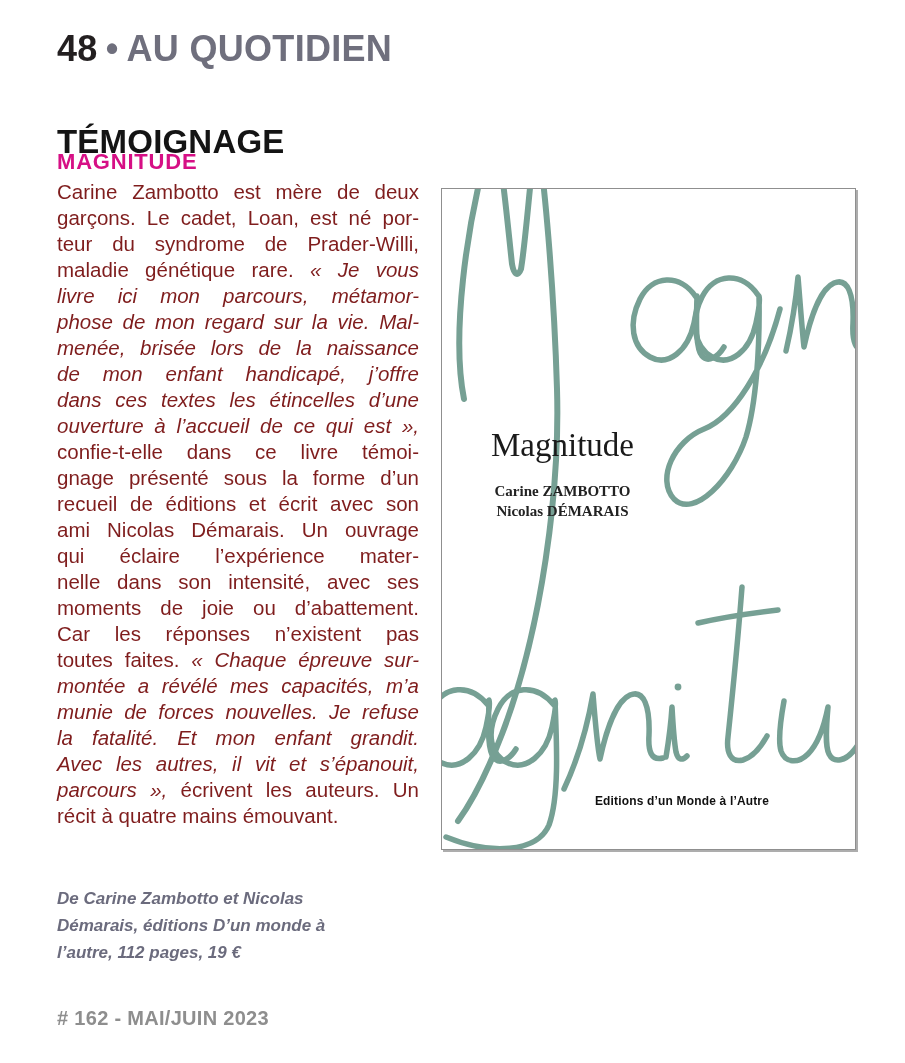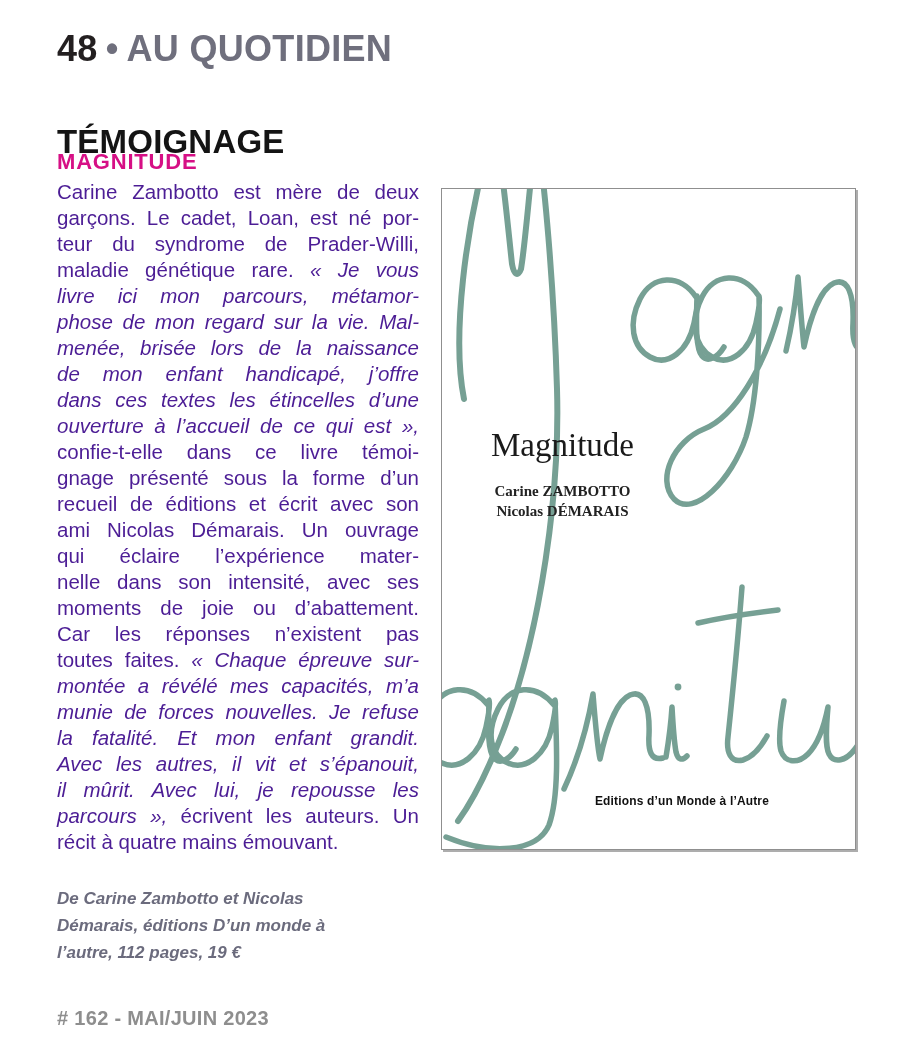--- a/index.html
+++ b/index.html
@@ -10,21 +10,21 @@
   .abs{position:absolute;}
   
   .header{left:57px;top:28px;font-size:36px;font-weight:bold;letter-spacing:0.3px;white-space:nowrap;}
   .header .pgnum{color:#231f20;}
   .header .sep{color:#6f6f7d;padding:0 8px;}
   .header .section{color:#6f6f7d;}
   
   .kicker{left:57px;top:110px;font-size:33px;font-weight:800;color:#141414;letter-spacing:0.2px;margin-top:13px;}
   .art-title{left:57px;top:149px;font-size:22px;font-weight:800;color:#d60f85;letter-spacing:0.8px;}
   
-  .body{left:57px;top:179px;width:362px;font-size:20.5px;line-height:26px;color:#4c1d95;}
+  .body{left:57px;top:179px;width:362px;font-size:20.5px;line-height:26px;color:#7f1d1d;}
   .body-line{text-align:justify;text-align-last:justify;}
   .body-line.last{text-align-last:left;}
   .it{font-style:italic;}
   
   .credit{left:57px;top:885px;width:360px;font-size:17px;line-height:27px;
     font-weight:bold;font-style:italic;color:#6b6b7d;}
   
   .footer{left:57px;top:1007px;font-size:20px;font-weight:bold;color:#8e8e8e;letter-spacing:0.3px;}
   
   .cover{left:441px;top:188px;width:413px;height:660px;background:#fff;
@@ -68,21 +68,20 @@
       <div class="body-line"><span>ami Nicolas Démarais. Un ouvrage</span></div>
       <div class="body-line"><span>qui éclaire l’expérience mater-</span></div>
       <div class="body-line"><span>nelle dans son intensité, avec ses</span></div>
       <div class="body-line"><span>moments de joie ou d’abattement.</span></div>
       <div class="body-line"><span>Car les réponses n’existent pas</span></div>
       <div class="body-line"><span>toutes faites. </span><span class="it">« Chaque épreuve sur-</span></div>
       <div class="body-line"><span class="it">montée a révélé mes capacités, m’a</span></div>
       <div class="body-line"><span class="it">munie de forces nouvelles. Je refuse</span></div>
       <div class="body-line"><span class="it">la fatalité. Et mon enfant grandit.</span></div>
       <div class="body-line"><span class="it">Avec les autres, il vit et s’épanouit,</span></div>
-      <div class="body-line"><span class="it">il mûrit. Avec lui, je repousse les</span></div>
       <div class="body-line"><span class="it">parcours »,</span><span> écrivent les auteurs. Un</span></div>
       <div class="body-line last"><span>récit à quatre mains émouvant.</span></div>
     </div>
 
   <div class="abs credit">
       <div>De Carine Zambotto et Nicolas</div>
       <div>Démarais, éditions D’un monde à</div>
       <div>l’autre, 112 pages, 19 €</div>
     </div>
 

